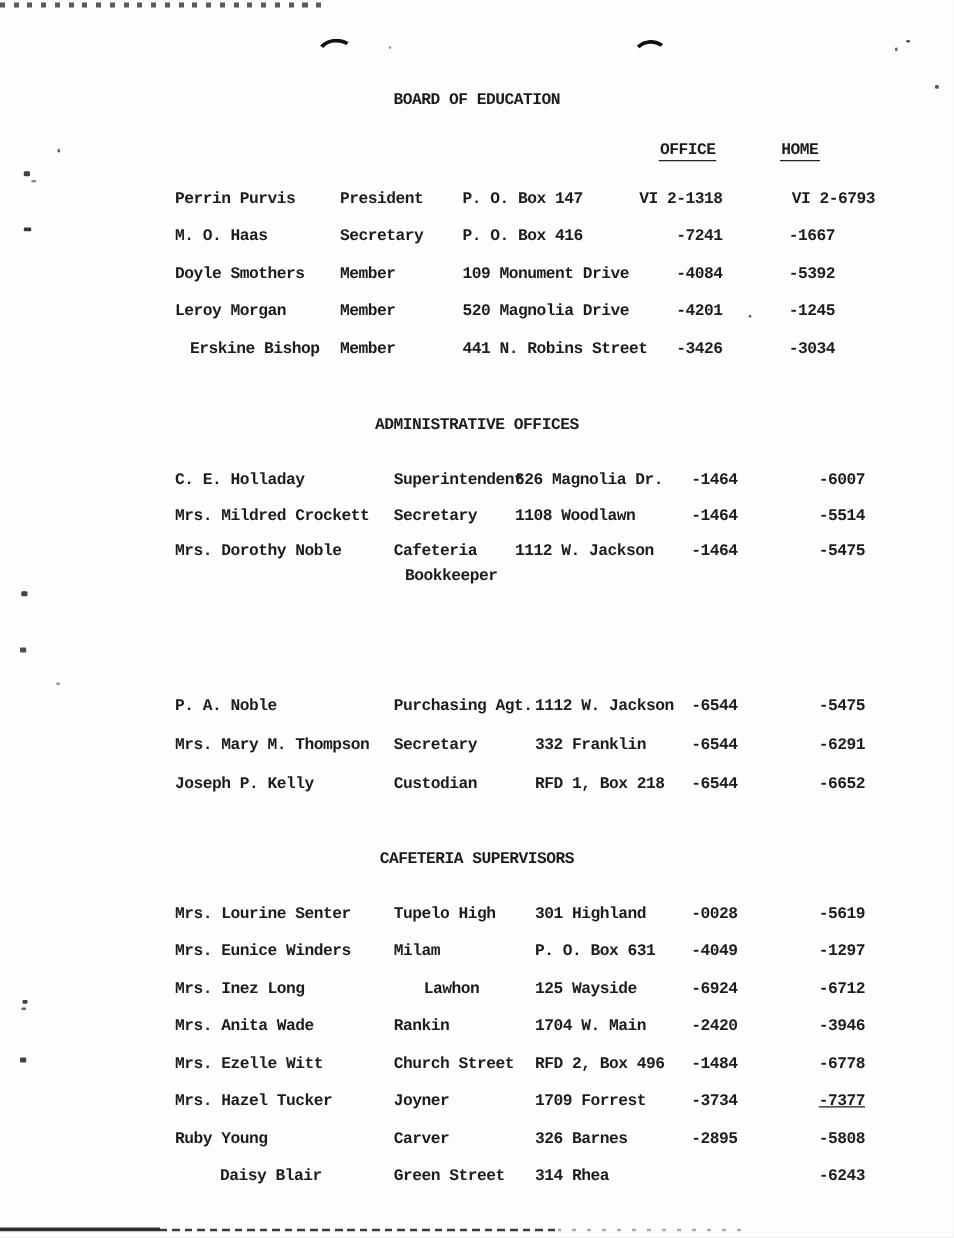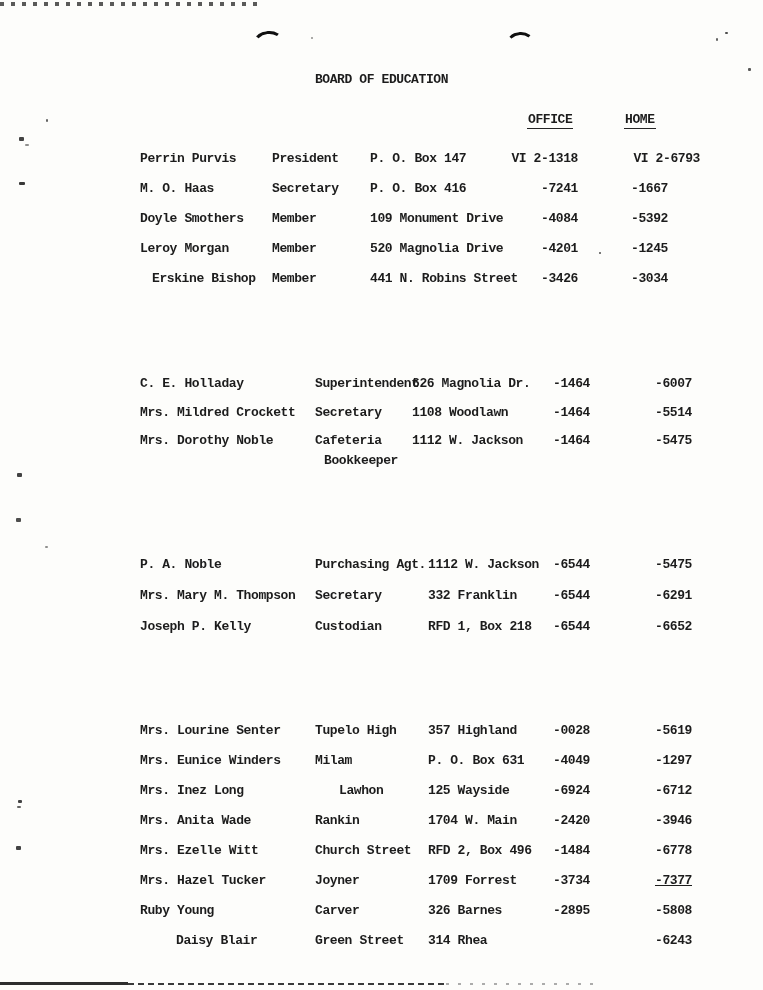--- a/index.html
+++ b/index.html
@@ -108,20 +108,21 @@
     <div class="cell" style="left: 140px; top: 241px;">Leroy Morgan</div>
     <div class="cell" style="left: 272px; top: 241px;">Member</div>
     <div class="cell" style="left: 370px; top: 241px;">520 Magnolia Drive</div>
     <div class="cell right" style="left: 496px; top: 241px; width: 82px;">-4201</div>
     <div class="cell right" style="left: 588px; top: 241px; width: 80px;">-1245</div>
     <div class="cell" style="left: 140px; top: 271px; margin-left: 12px;">Erskine Bishop</div>
     <div class="cell" style="left: 272px; top: 271px;">Member</div>
     <div class="cell" style="left: 370px; top: 271px;">441 N. Robins Street</div>
     <div class="cell right" style="left: 496px; top: 271px; width: 82px;">-3426</div>
     <div class="cell right" style="left: 588px; top: 271px; width: 80px;">-3034</div>
+    <div class="sec-title" style="top: 332px;">ADMINISTRATIVE OFFICES</div>
     <div class="cell" style="left: 140px; top: 376px;">C. E. Holladay</div>
     <div class="cell" style="left: 315px; top: 376px;">Superintendent</div>
     <div class="cell" style="left: 412px; top: 376px;">626 Magnolia Dr.</div>
     <div class="cell right" style="left: 500px; top: 376px; width: 90px;">-1464</div>
     <div class="cell right" style="left: 600px; top: 376px; width: 92px;">-6007</div>
     <div class="cell" style="left: 140px; top: 405px;">Mrs. Mildred Crockett</div>
     <div class="cell" style="left: 315px; top: 405px;">Secretary</div>
     <div class="cell" style="left: 412px; top: 405px;">1108 Woodlawn</div>
     <div class="cell right" style="left: 500px; top: 405px; width: 90px;">-1464</div>
     <div class="cell right" style="left: 600px; top: 405px; width: 92px;">-5514</div>
@@ -139,23 +140,24 @@
     <div class="cell" style="left: 140px; top: 588px;">Mrs. Mary M. Thompson</div>
     <div class="cell" style="left: 315px; top: 588px;">Secretary</div>
     <div class="cell" style="left: 428px; top: 588px;">332 Franklin</div>
     <div class="cell right" style="left: 500px; top: 588px; width: 90px;">-6544</div>
     <div class="cell right" style="left: 600px; top: 588px; width: 92px;">-6291</div>
     <div class="cell" style="left: 140px; top: 619px;">Joseph P. Kelly</div>
     <div class="cell" style="left: 315px; top: 619px;">Custodian</div>
     <div class="cell" style="left: 428px; top: 619px;">RFD 1, Box 218</div>
     <div class="cell right" style="left: 500px; top: 619px; width: 90px;">-6544</div>
     <div class="cell right" style="left: 600px; top: 619px; width: 92px;">-6652</div>
+    <div class="sec-title" style="top: 679px;">CAFETERIA SUPERVISORS</div>
     <div class="cell" style="left: 140px; top: 723px;">Mrs. Lourine Senter</div>
     <div class="cell" style="left: 315px; top: 723px;">Tupelo High</div>
-    <div class="cell" style="left: 428px; top: 723px;">357 Highland</div>
+    <div class="cell" style="left: 428px; top: 723px;">301 Highland</div>
     <div class="cell right" style="left: 500px; top: 723px; width: 90px;">-0028</div>
     <div class="cell right" style="left: 600px; top: 723px; width: 92px;">-5619</div>
     <div class="cell" style="left: 140px; top: 753px;">Mrs. Eunice Winders</div>
     <div class="cell" style="left: 315px; top: 753px;">Milam</div>
     <div class="cell" style="left: 428px; top: 753px;">P. O. Box 631</div>
     <div class="cell right" style="left: 500px; top: 753px; width: 90px; text-align: right;">-4049</div>
     <div class="cell right" style="left: 600px; top: 753px; width: 92px;">-1297</div>
     <div class="cell" style="left: 140px; top: 783px;">Mrs. Inez Long</div>
     <div class="cell" style="left: 315px; top: 783px; margin-left: 24px;">Lawhon</div>
     <div class="cell" style="left: 428px; top: 783px;">125 Wayside</div>

